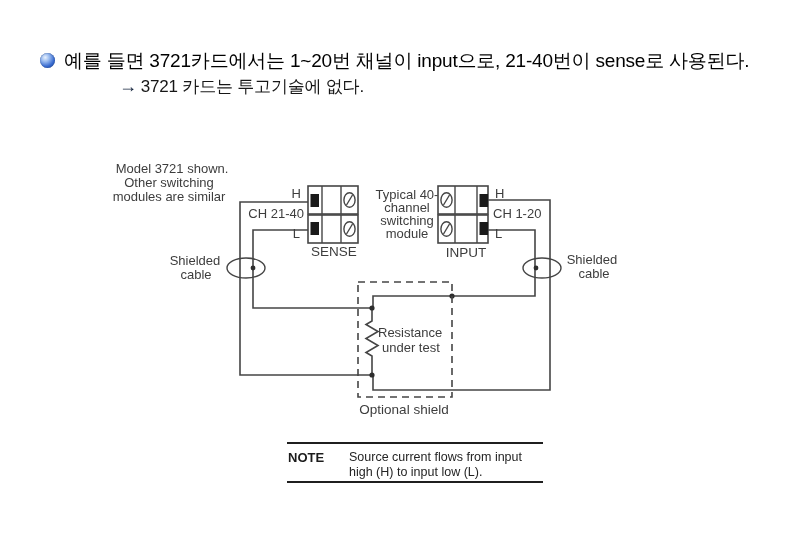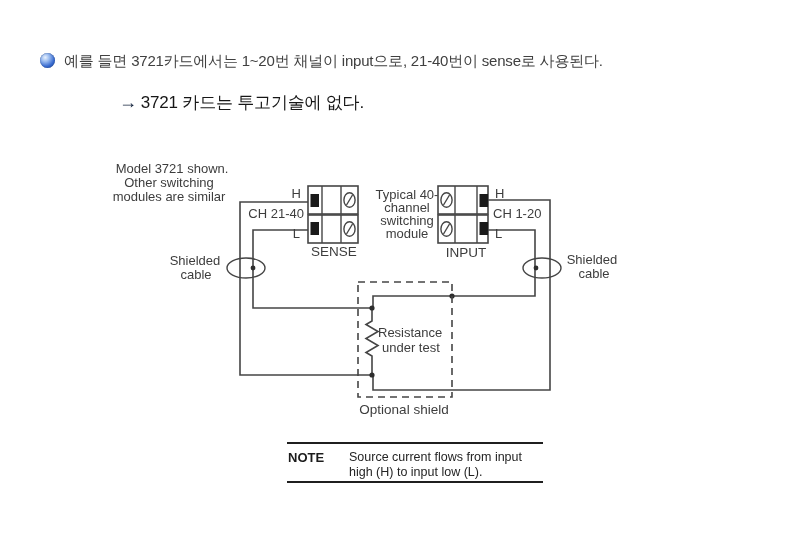--- a/index.html
+++ b/index.html
@@ -11,28 +11,27 @@
     font-family:"Liberation Sans","DejaVu Sans",sans-serif;
   }
   
   .bullet-sphere{
     position:absolute;left:40px;top:53px;width:15px;height:15px;border-radius:50%;
     background:radial-gradient(circle at 35% 30%, #e8f1fd 0%, #9bbcf0 28%, #3a6cd0 62%, #143e90 100%);
     box-shadow:inset 0 0 1px #0d2f70;
   }
   .bullet-line1{
     position:absolute;left:64px;top:50px;width:716px;
-    font-size:15px;line-height:22px;color:#404040;letter-spacing:-0.2px;
+    font-size:19px;line-height:22px;color:#000000;letter-spacing:-0.2px;
     white-space:nowrap;
   }
   .bullet-line2{
     position:absolute;left:119px;top:75px;width:640px;
     font-size:17px;line-height:23px;color:#161616;letter-spacing:-0.2px;
     white-space:nowrap;
-    margin-top:16px;
   }
   .arrow-glyph{font-weight:bold;font-size:18px;color:#10203a;padding-right:4px;}
   
   svg text{fill:#3d3d3d;font-family:"Liberation Sans","DejaVu Sans",sans-serif;}
   .dline{stroke:#454545;stroke-width:1.6;fill:none;}
   .dthin{stroke:#454545;stroke-width:1.4;fill:none;}
   .lbl13{font-size:13px;}
   .lbl13b{font-size:13.5px;}
   .notetxt{font-size:12.5px;fill:#242424;}
   .noteword{font-size:13px;font-weight:bold;fill:#1c1c1c;}

